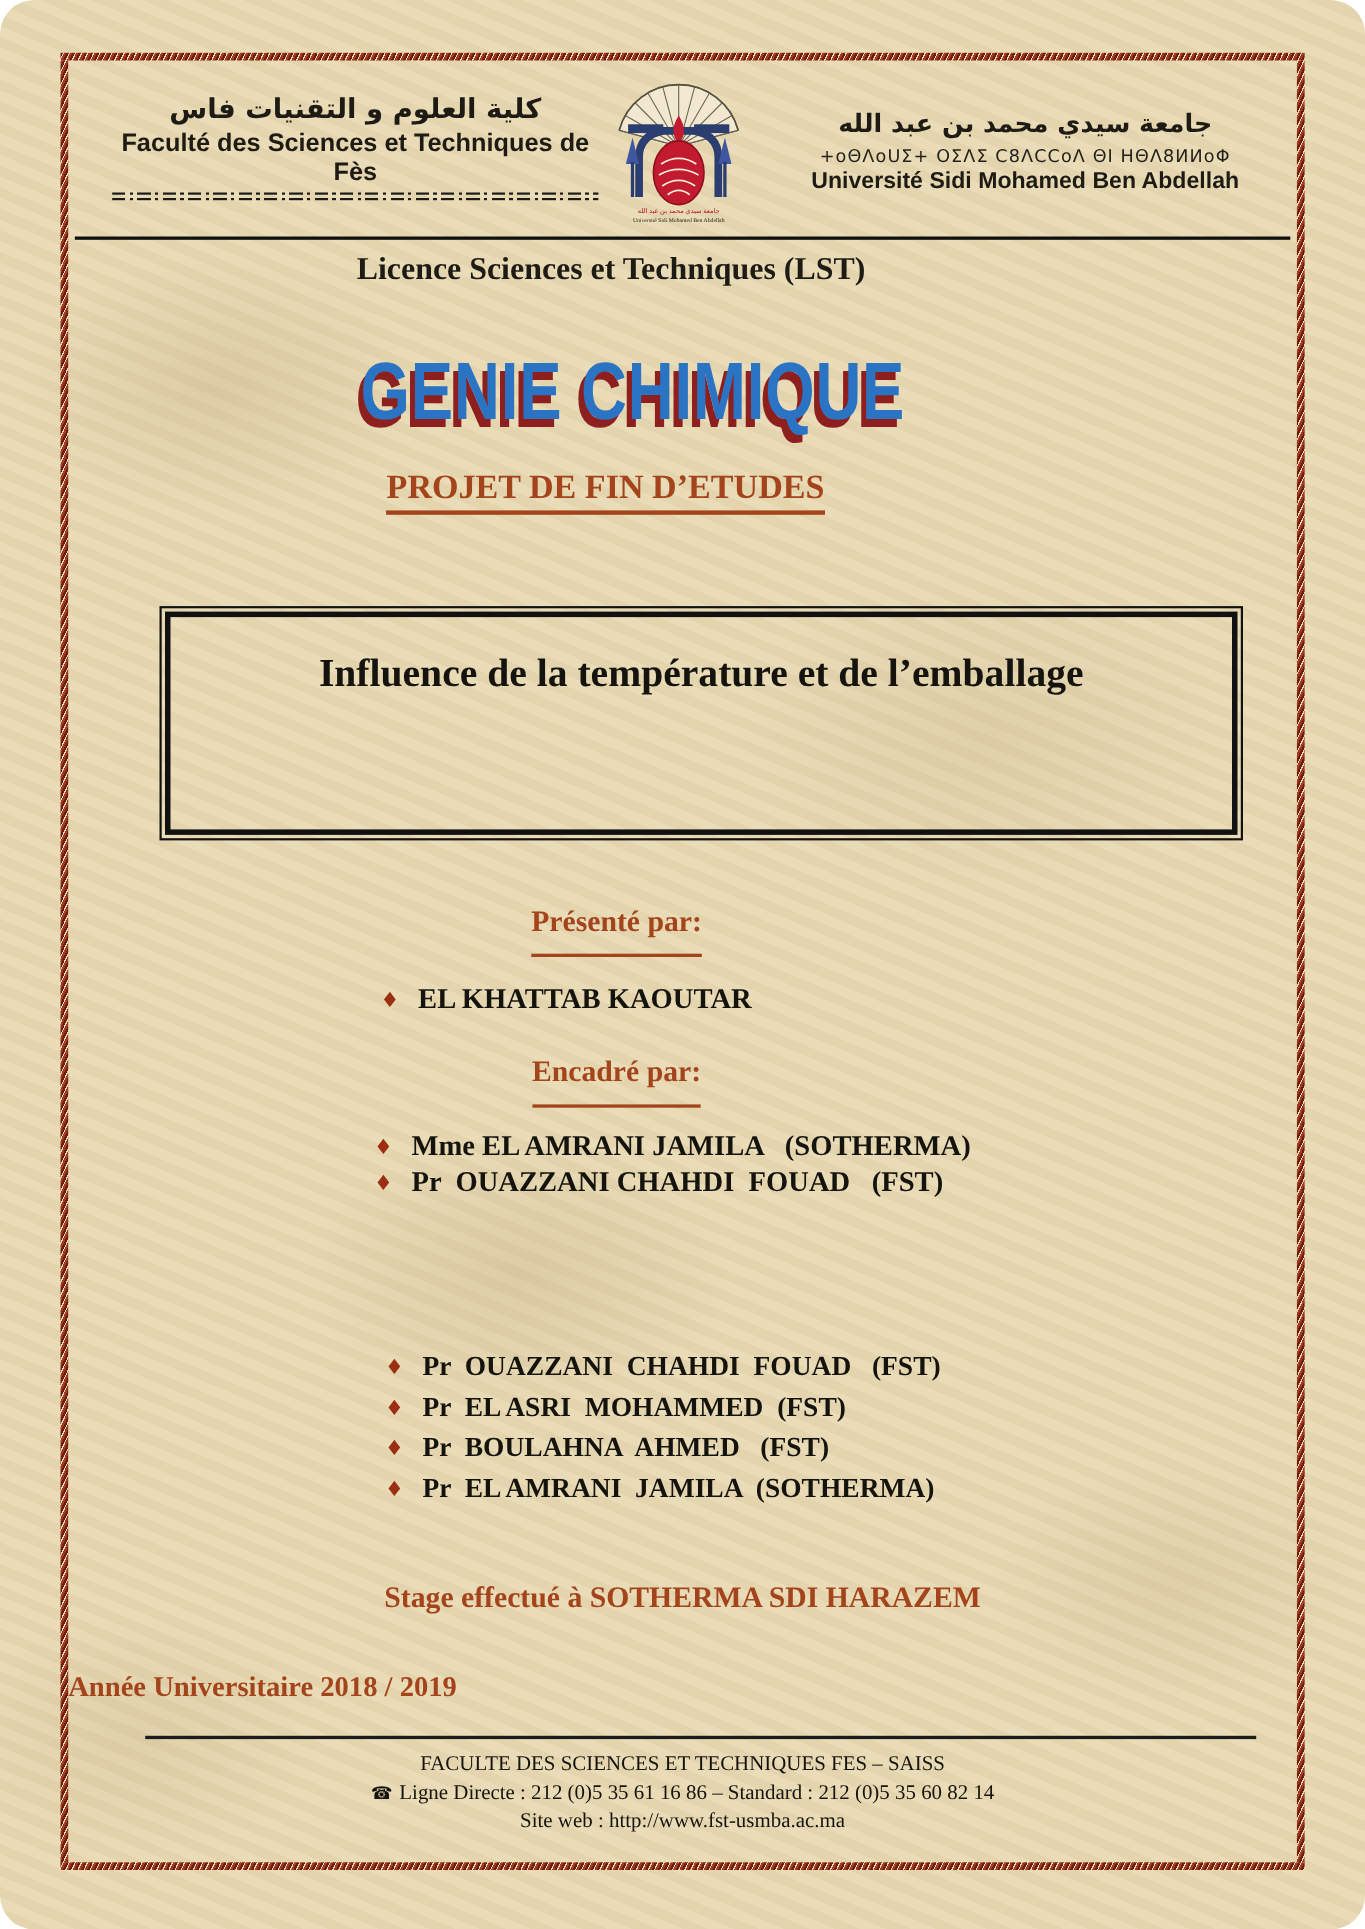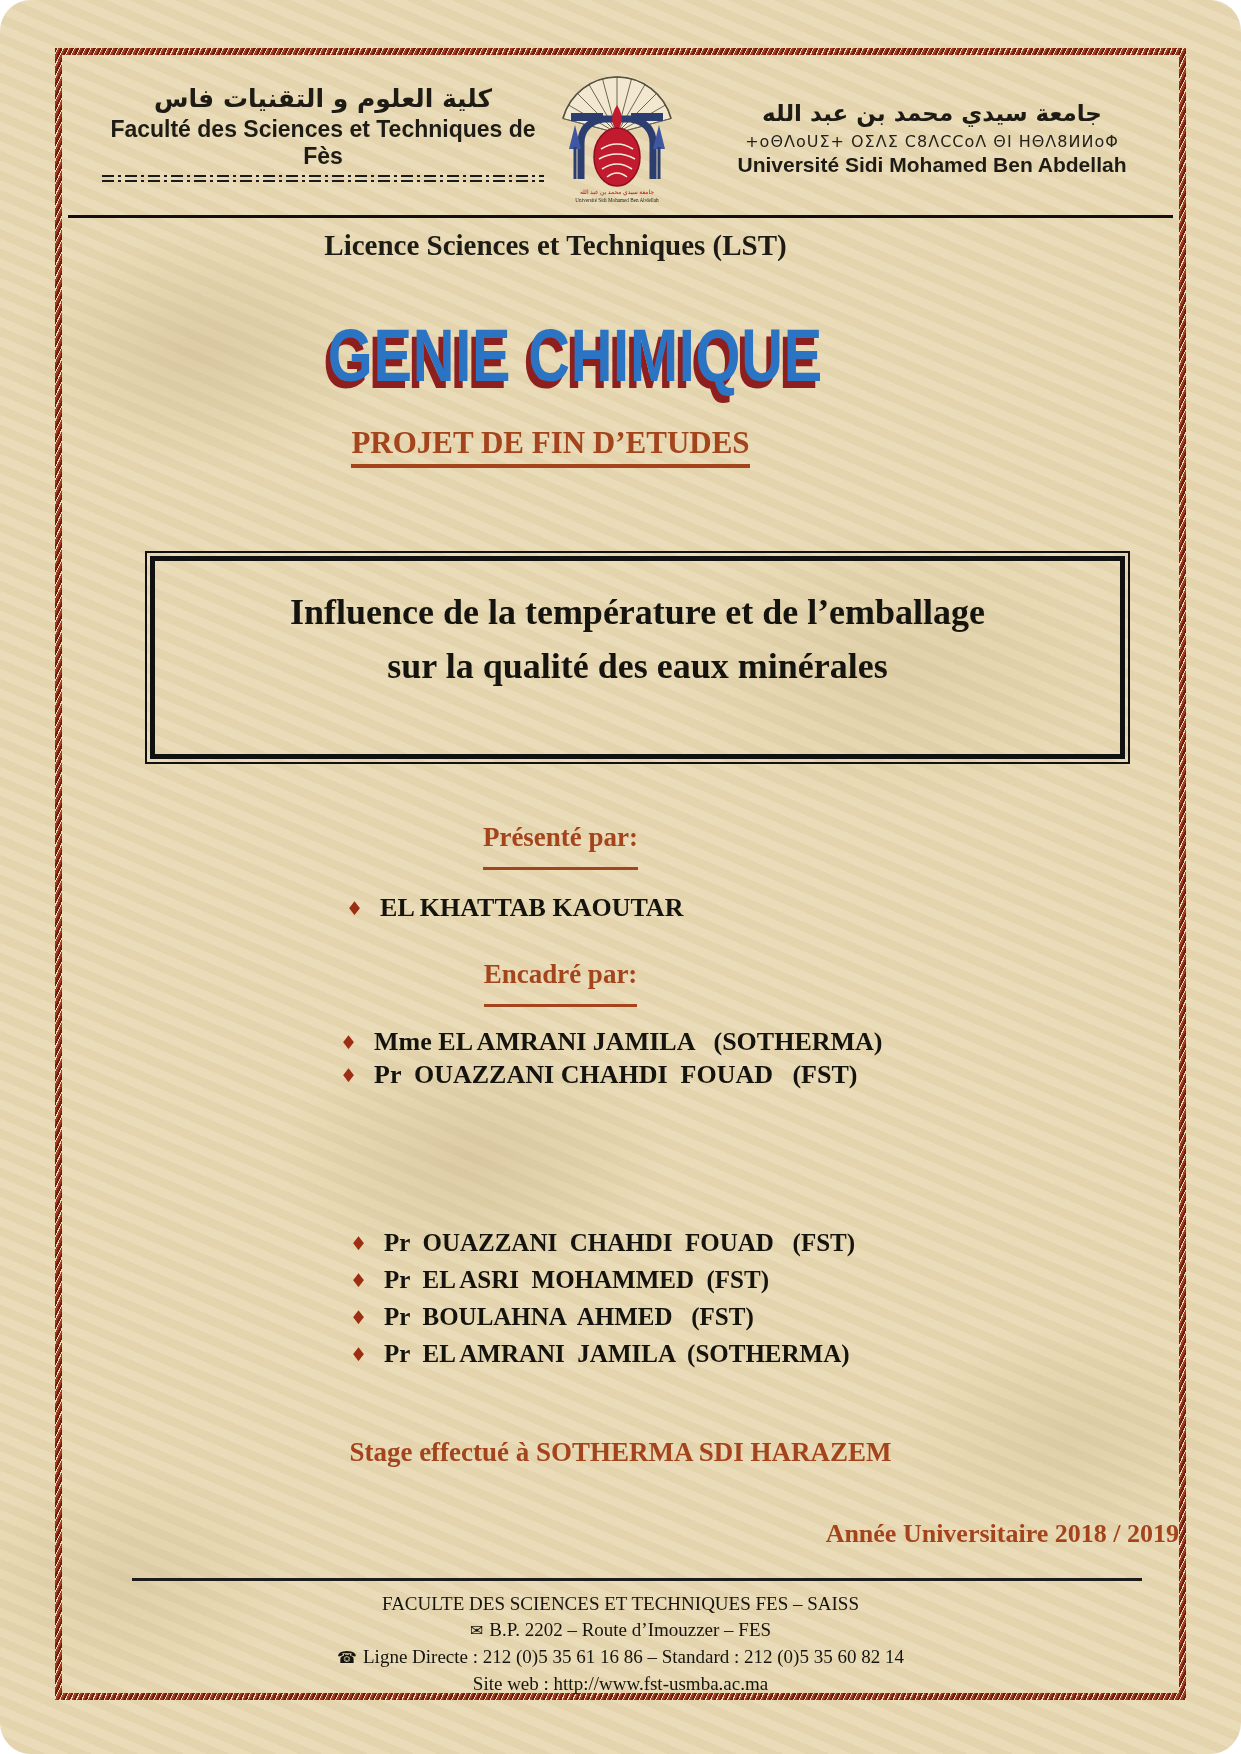--- a/index.html
+++ b/index.html
@@ -56,21 +56,21 @@
     text-align:center; padding-top:24px; box-sizing:border-box;}
   .titlebox-inner .line{font-size:36px; font-weight:bold; line-height:1.5; color:#15130d;}
   .seclabel{position:absolute; left:0; width:100%; box-sizing:border-box; padding-right:120px; text-align:center;}
   .seclabel span{display:inline-block; font-size:27px; font-weight:bold; color:#a4441c;
     border-bottom:3px solid #a4441c; padding-bottom:14px;}
   .row{position:absolute; display:flex; align-items:baseline; gap:17px;}
   .bullet{font-family:"DejaVu Sans", sans-serif; font-size:19px; color:#9c2e12; position:relative; top:-1px;}
   .rowtext{font-size:26px; font-weight:bold; white-space:pre; color:#15130d;}
   .soutenu{position:absolute; left:204px; top:1104px; font-size:27px; font-weight:bold; color:#a4441c; white-space:pre;}
   .stage{position:absolute; top:1382px; left:0; width:100%; text-align:center; font-size:27px; font-weight:bold; color:#a4441c;}
-  .year{position:absolute; top:1464px; left:0; width:100%; text-align:right; font-size:26px; font-weight:bold; color:#a4441c;}
+  .year{position:absolute; top:1464px; left:0; width:100%; text-align:left; font-size:26px; font-weight:bold; color:#a4441c;}
   
   .footer-rule{position:absolute; left:70px; top:1523px; width:1010px; height:3px; background:#1c1c1c;}
   .footer{position:absolute; top:1536px; left:0; width:100%; text-align:center; font-size:19px; line-height:26px; color:#15130d;}
   .footer .icon{font-family:"DejaVu Sans", sans-serif; font-size:16px; margin-right:6px;}
 </style>
 </head>
 <body>
 
 <div class="page">
   <div class="frame">
@@ -135,21 +135,20 @@
       <span>GENIE CHIMIQUE</span>
     </div>
 
     <div class="doctype">
       <span>PROJET DE FIN D’ETUDES</span>
     </div>
 
     <div class="titlebox">
       <div class="titlebox-inner">
         <div class="line">Influence de la température et de l’emballage</div>
-        <div class="line">sur la qualité des eaux minérales</div>
       </div>
     </div>
 
     <div class="seclabel" style="top:767px;">
       <span>Présenté par:</span>
     </div>
     <div class="row" style="left:284px; top:838px;">
       <span class="bullet">♦</span>
       <span class="rowtext">EL KHATTAB KAOUTAR</span>
     </div>
@@ -183,19 +182,18 @@
       <span class="bullet">♦</span>
       <span class="rowtext" style="font-size:25px;">Pr  EL AMRANI  JAMILA  (SOTHERMA)</span>
     </div>
 
     <div class="stage">Stage effectué à SOTHERMA SDI HARAZEM</div>
     <div class="year">Année Universitaire 2018 / 2019</div>
 
     <div class="footer-rule"></div>
     <div class="footer">
       <div>FACULTE DES SCIENCES ET TECHNIQUES FES – SAISS</div>
-      <div><span class="icon">✉</span><span>B.P. 2202 – Route d’Imouzzer – FES</span></div>
       <div><span class="icon">☎</span><span>Ligne Directe : 212 (0)5 35 61 16 86 – Standard : 212 (0)5 35 60 82 14</span></div>
       <div>Site web : http://www.fst-usmba.ac.ma</div>
     </div>
 
   </div>
 </div>
 
 </body></html>

